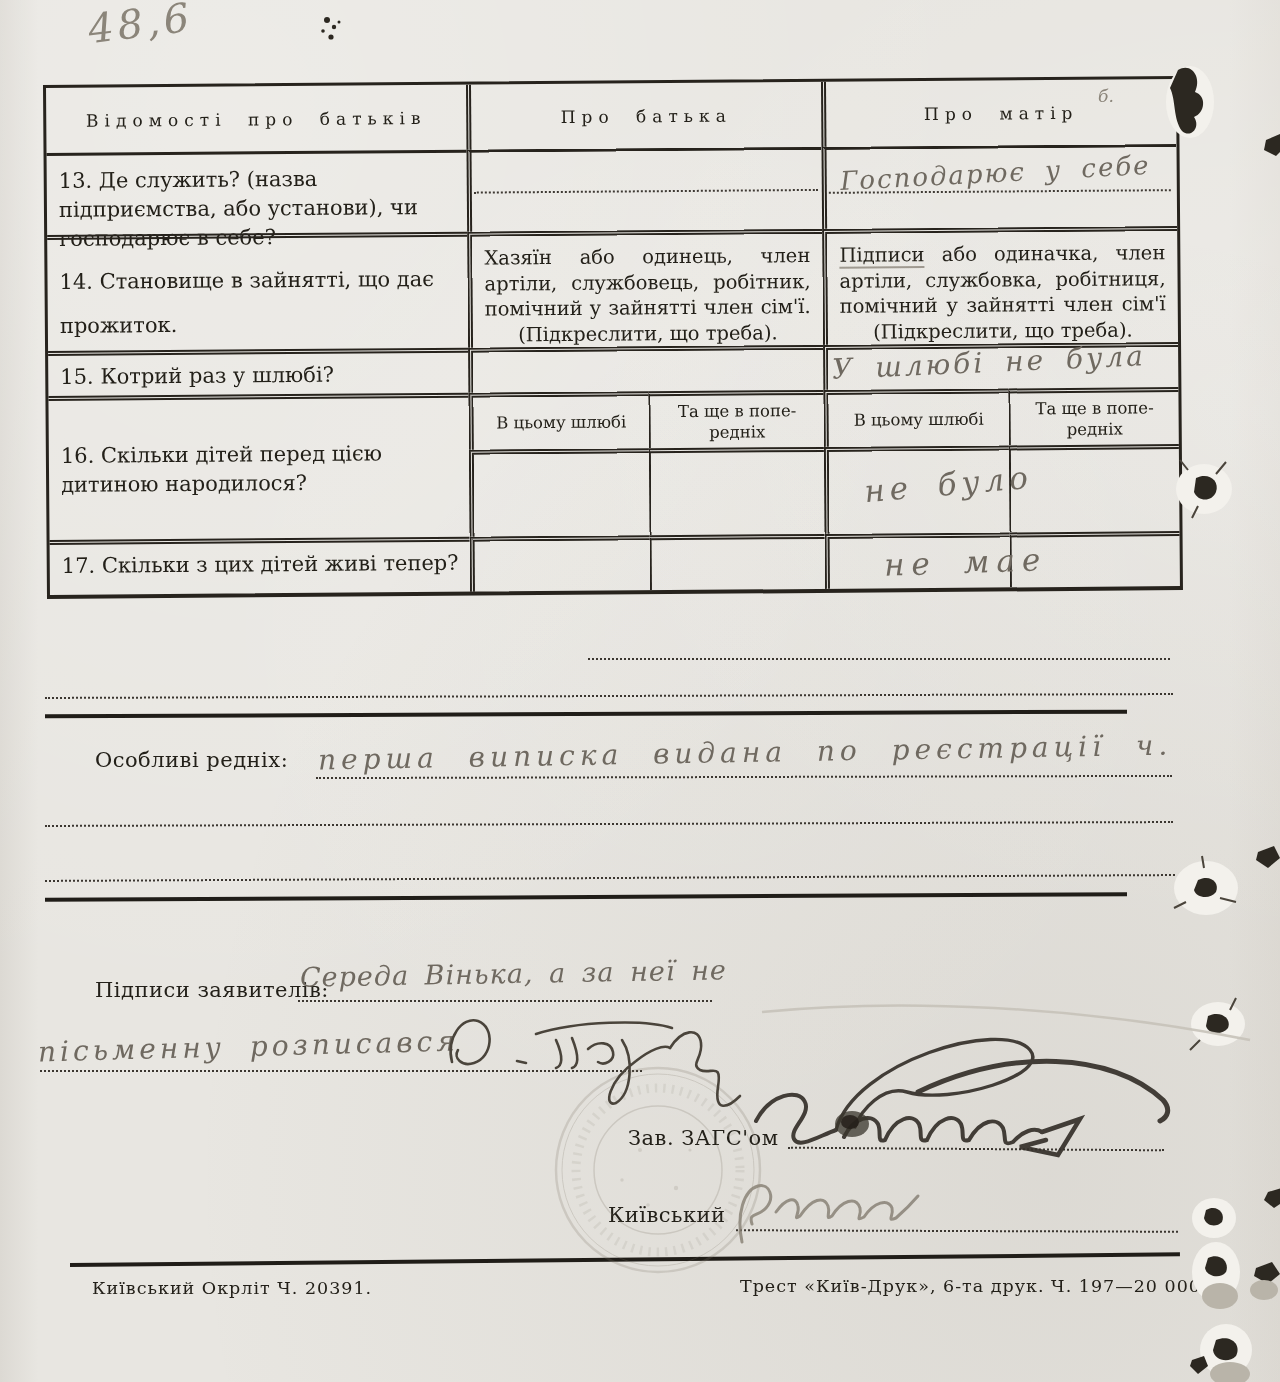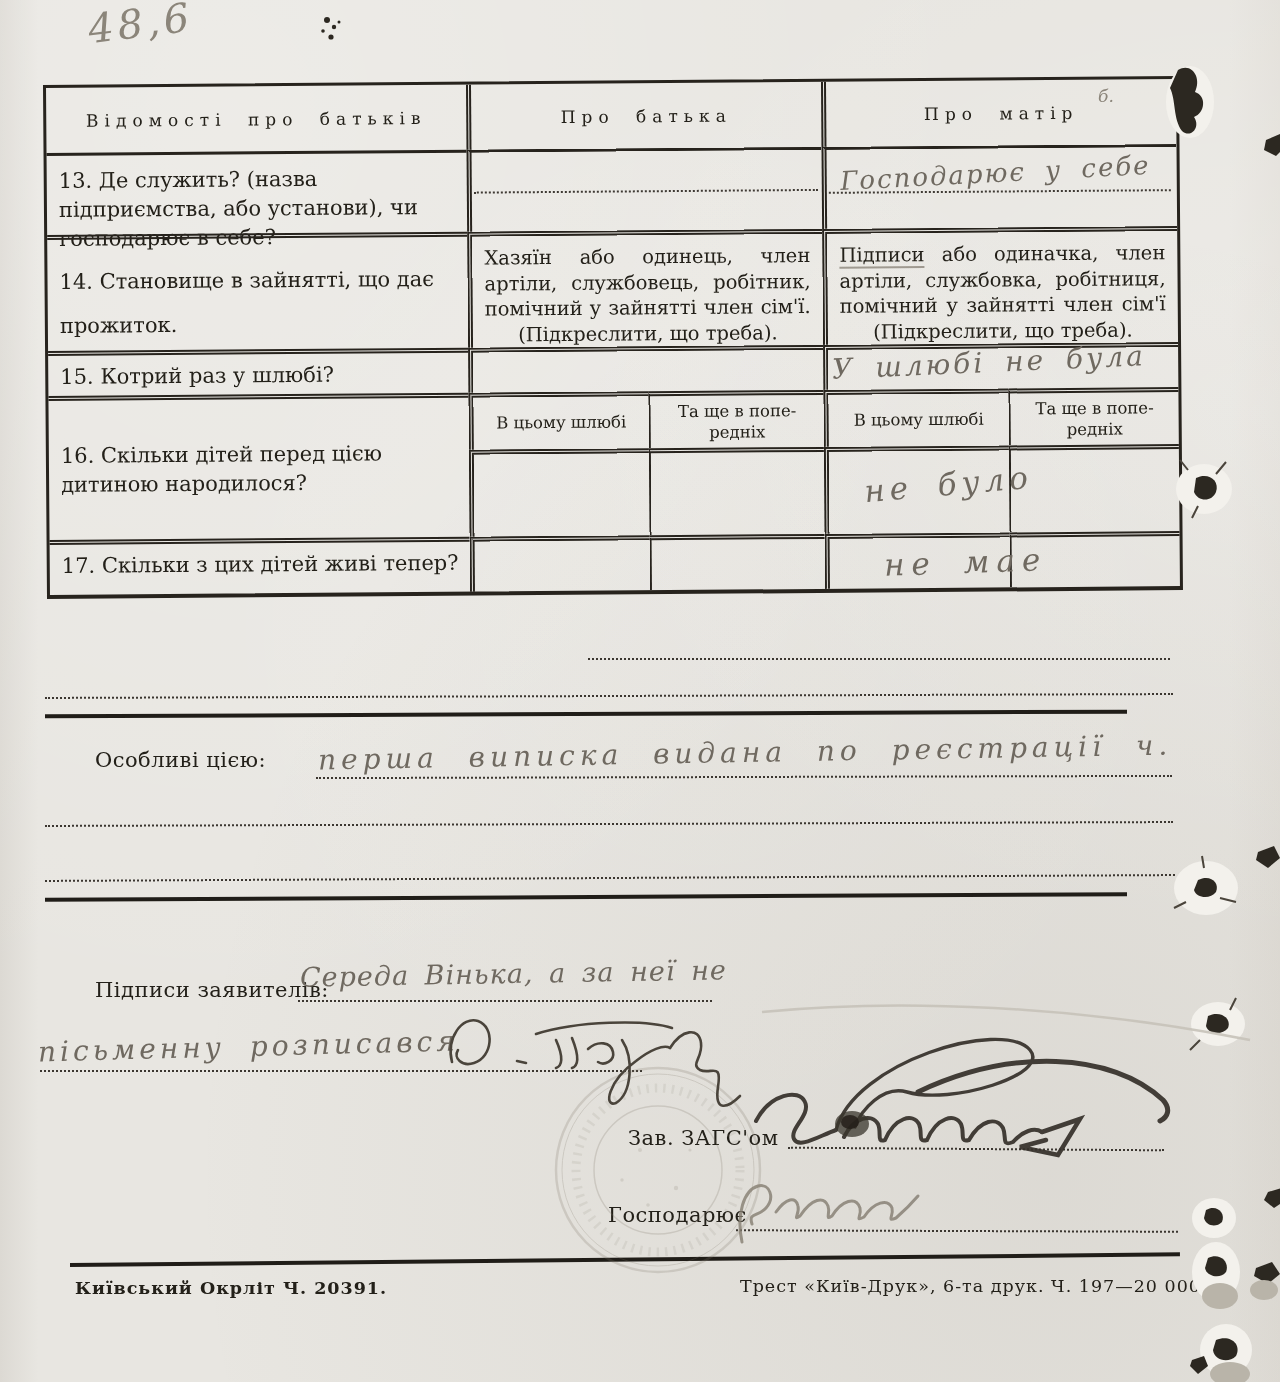--- a/index.html
+++ b/index.html
@@ -101,40 +101,40 @@
 
   <div class="hw" style="left:840px;top:158px;font-size:26px;letter-spacing:2px;word-spacing:9px;transform:rotate(-3deg);">Господарює у себе</div>
   <div class="hw" style="left:832px;top:346px;font-size:28px;letter-spacing:3px;word-spacing:8px;transform:rotate(-2.5deg);">У шлюбі не була</div>
   <div class="hw" style="left:864px;top:466px;font-size:31px;letter-spacing:5px;word-spacing:10px;transform:rotate(-5deg);">не було</div>
   <div class="hw" style="left:884px;top:544px;font-size:31px;letter-spacing:7px;word-spacing:10px;transform:rotate(-2deg);">не мае</div>
 
   <div class="dotline" style="left:588px;top:658px;width:582px;"></div>
   <div class="dotline" style="left:45px;top:695px;width:1128px;transform:rotate(-0.2deg);"></div>
   <div class="solidline" style="left:45px;top:712px;width:1082px;transform:rotate(-0.25deg);"></div>
 
-  <div class="lbl" style="left:95px;top:748px;">Особливі цією:</div>
+  <div class="lbl" style="left:95px;top:748px;">Особливі редніх:</div>
   <div class="hw" style="left:318px;top:736px;font-size:28px;letter-spacing:5px;word-spacing:16px;transform:rotate(-1deg);">перша виписка видана по реєстрації ч.</div>
   <div class="dotline" style="left:316px;top:776px;width:856px;transform:rotate(-0.15deg);"></div>
   <div class="dotline" style="left:45px;top:823px;width:1128px;transform:rotate(-0.2deg);"></div>
   <div class="dotline" style="left:45px;top:877px;width:1130px;transform:rotate(-0.3deg);"></div>
   <div class="solidline" style="left:45px;top:895px;width:1082px;transform:rotate(-0.3deg);"></div>
 
   <div class="lbl" style="left:95px;top:978px;">Підписи заявителів:</div>
   <div class="hw" style="left:300px;top:958px;font-size:27px;letter-spacing:1px;word-spacing:6px;transform:rotate(-1deg);">Середа Вінька, а за неї не</div>
   <div class="dotline" style="left:298px;top:1000px;width:414px;"></div>
   <div class="hw" style="left:38px;top:1030px;font-size:28px;letter-spacing:4px;word-spacing:12px;transform:rotate(-1.5deg);">пісьменну розписався</div>
   <div class="dotline" style="left:40px;top:1070px;width:602px;"></div>
 
   <div class="lbl" style="left:628px;top:1126px;">Зав. ЗАГС'ом</div>
   <div class="dotline" style="left:788px;top:1148px;width:376px;transform:rotate(0.4deg);"></div>
-  <div class="lbl" style="left:608px;top:1203px;">Господарює</div>
+  <div class="lbl" style="left:608px;top:1203px;">Київський</div>
   <div class="dotline" style="left:736px;top:1230px;width:442px;transform:rotate(0.2deg);"></div>
 
   <div class="solidline" style="left:70px;top:1263px;width:1110px;transform:rotate(-0.55deg);transform-origin:0 50%;"></div>
-  <div class="foot" style="left:75px;top:1278px;font-weight:bold;">Київський Окрліт Ч. 20391.</div>
+  <div class="foot" style="left:92px;top:1278px;">Київський Окрліт Ч. 20391.</div>
   <div class="foot" style="left:740px;top:1276px;width:420px;text-align:right;">Трест «Київ-Друк», 6-та друк. Ч. 197—20 000</div>
 
   <svg class="overlay" width="1280" height="1382" viewBox="0 0 1280 1382">
 
     <g fill="#2c2821">
       <circle cx="327" cy="20" r="3"></circle>
         <circle cx="334" cy="27" r="2.2"></circle>
       <circle cx="323" cy="31" r="1.8"></circle>
         <circle cx="331" cy="37" r="2.6"></circle>
       <circle cx="339" cy="22" r="1.5"></circle>

